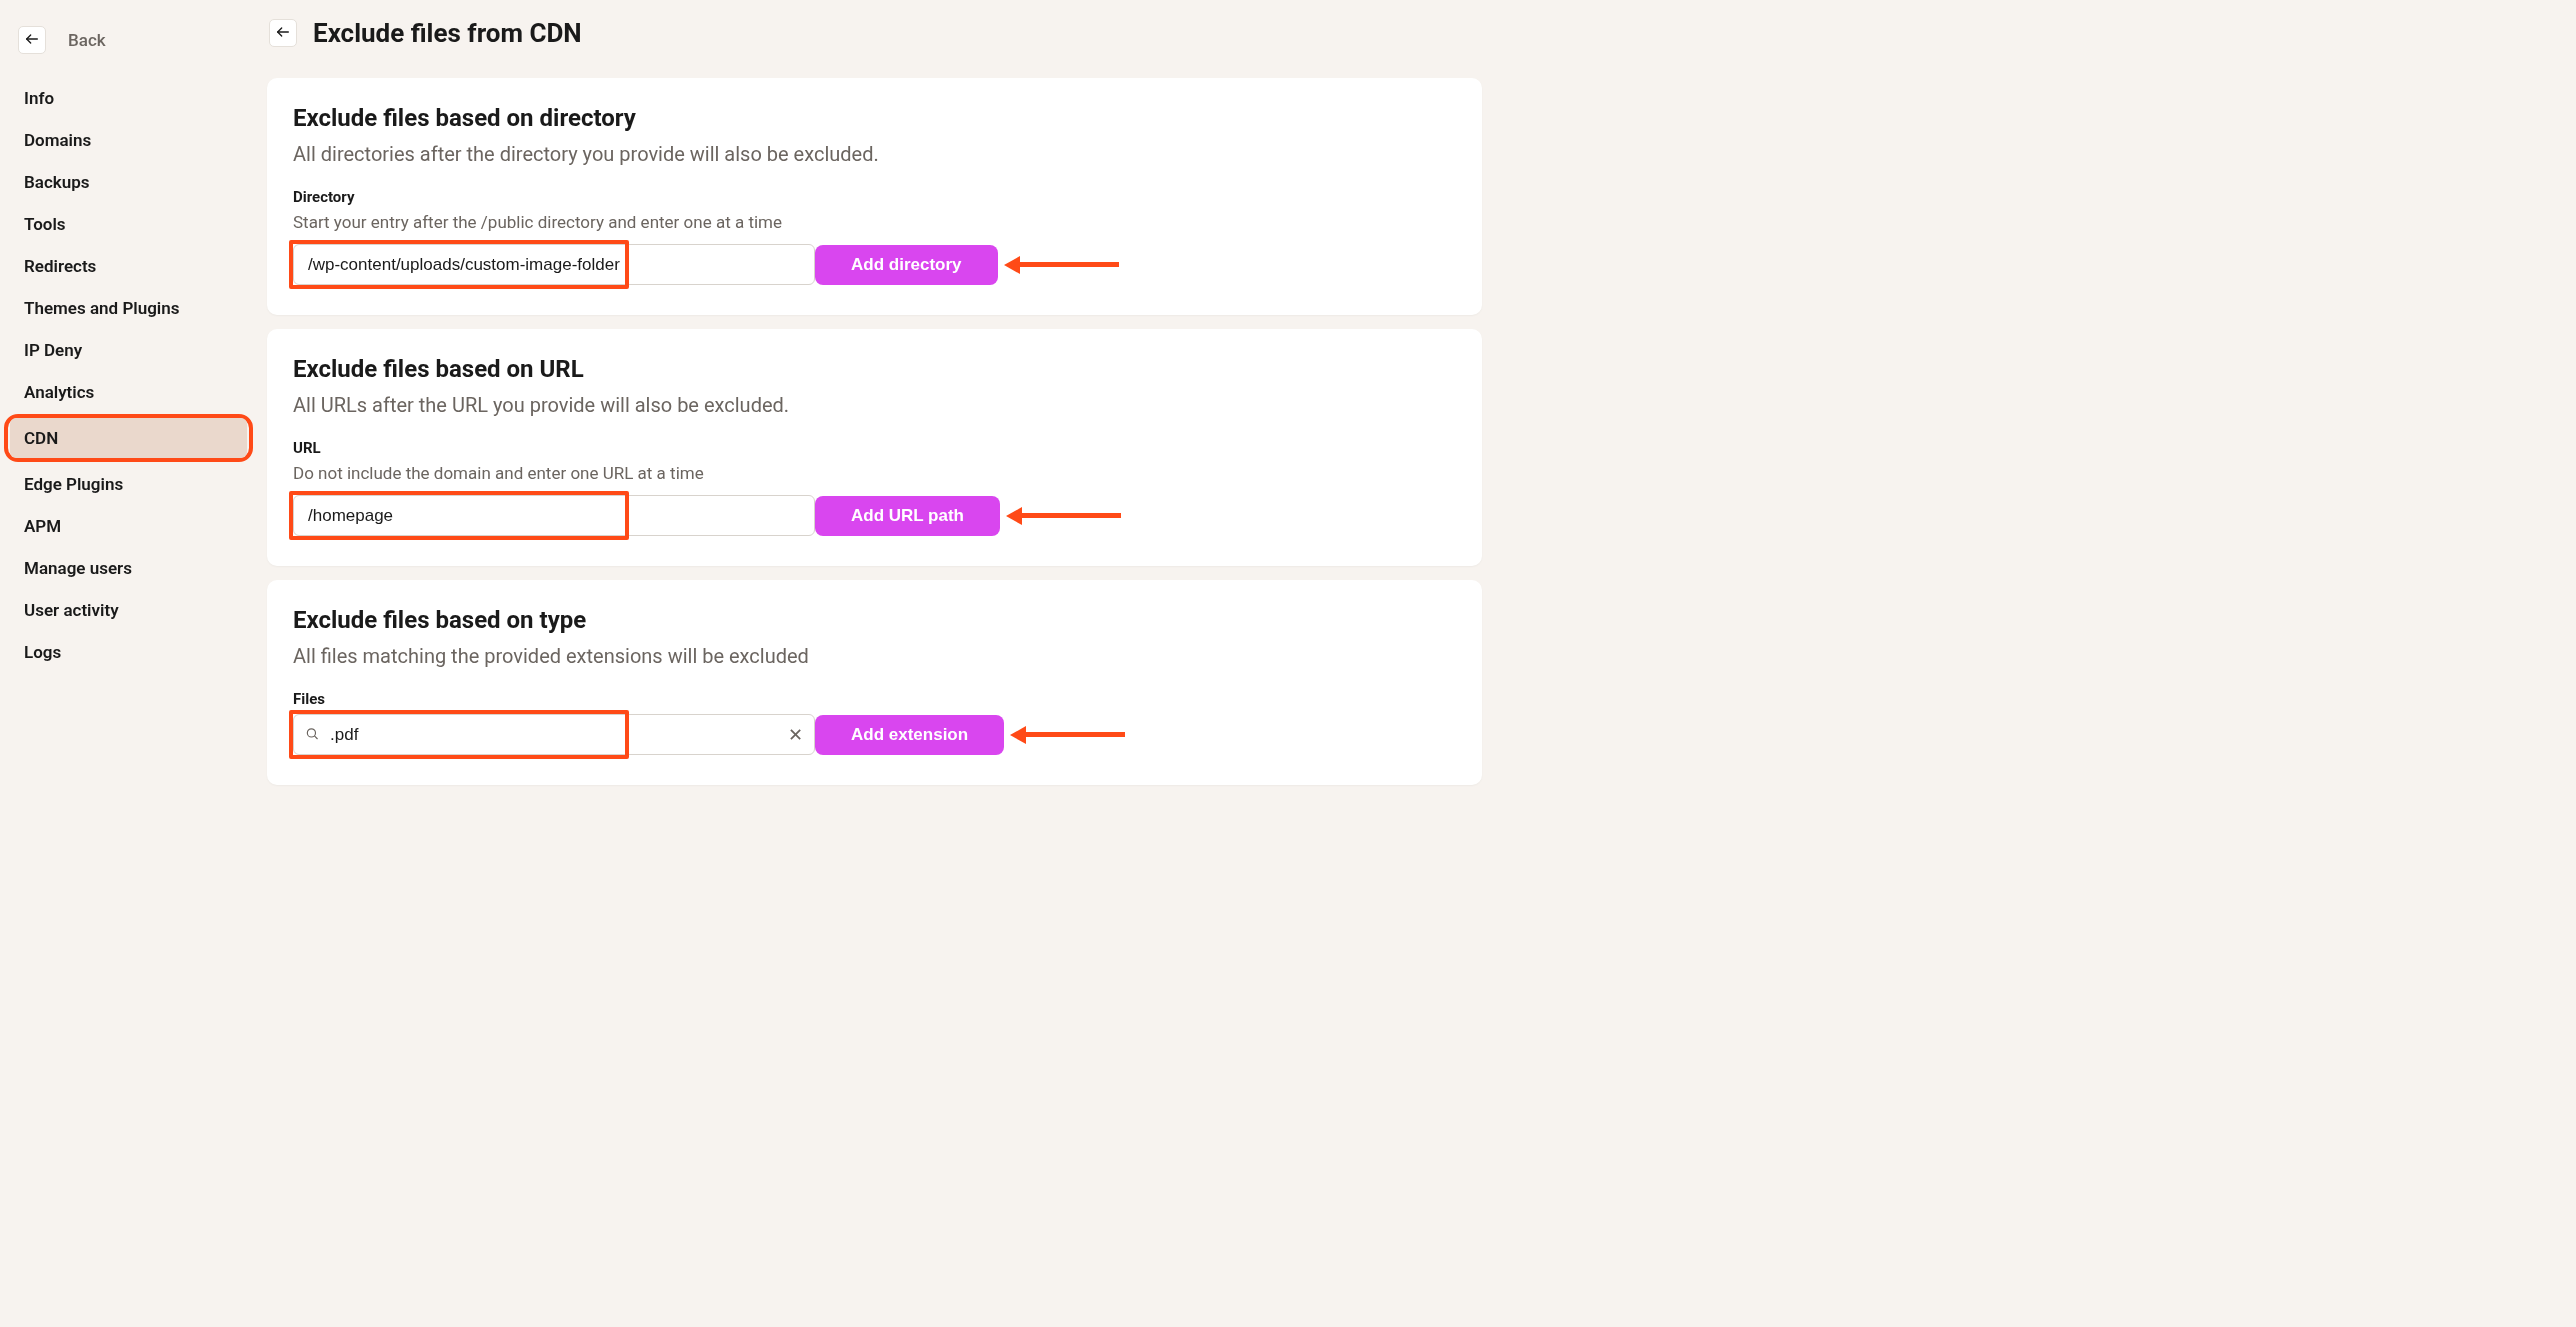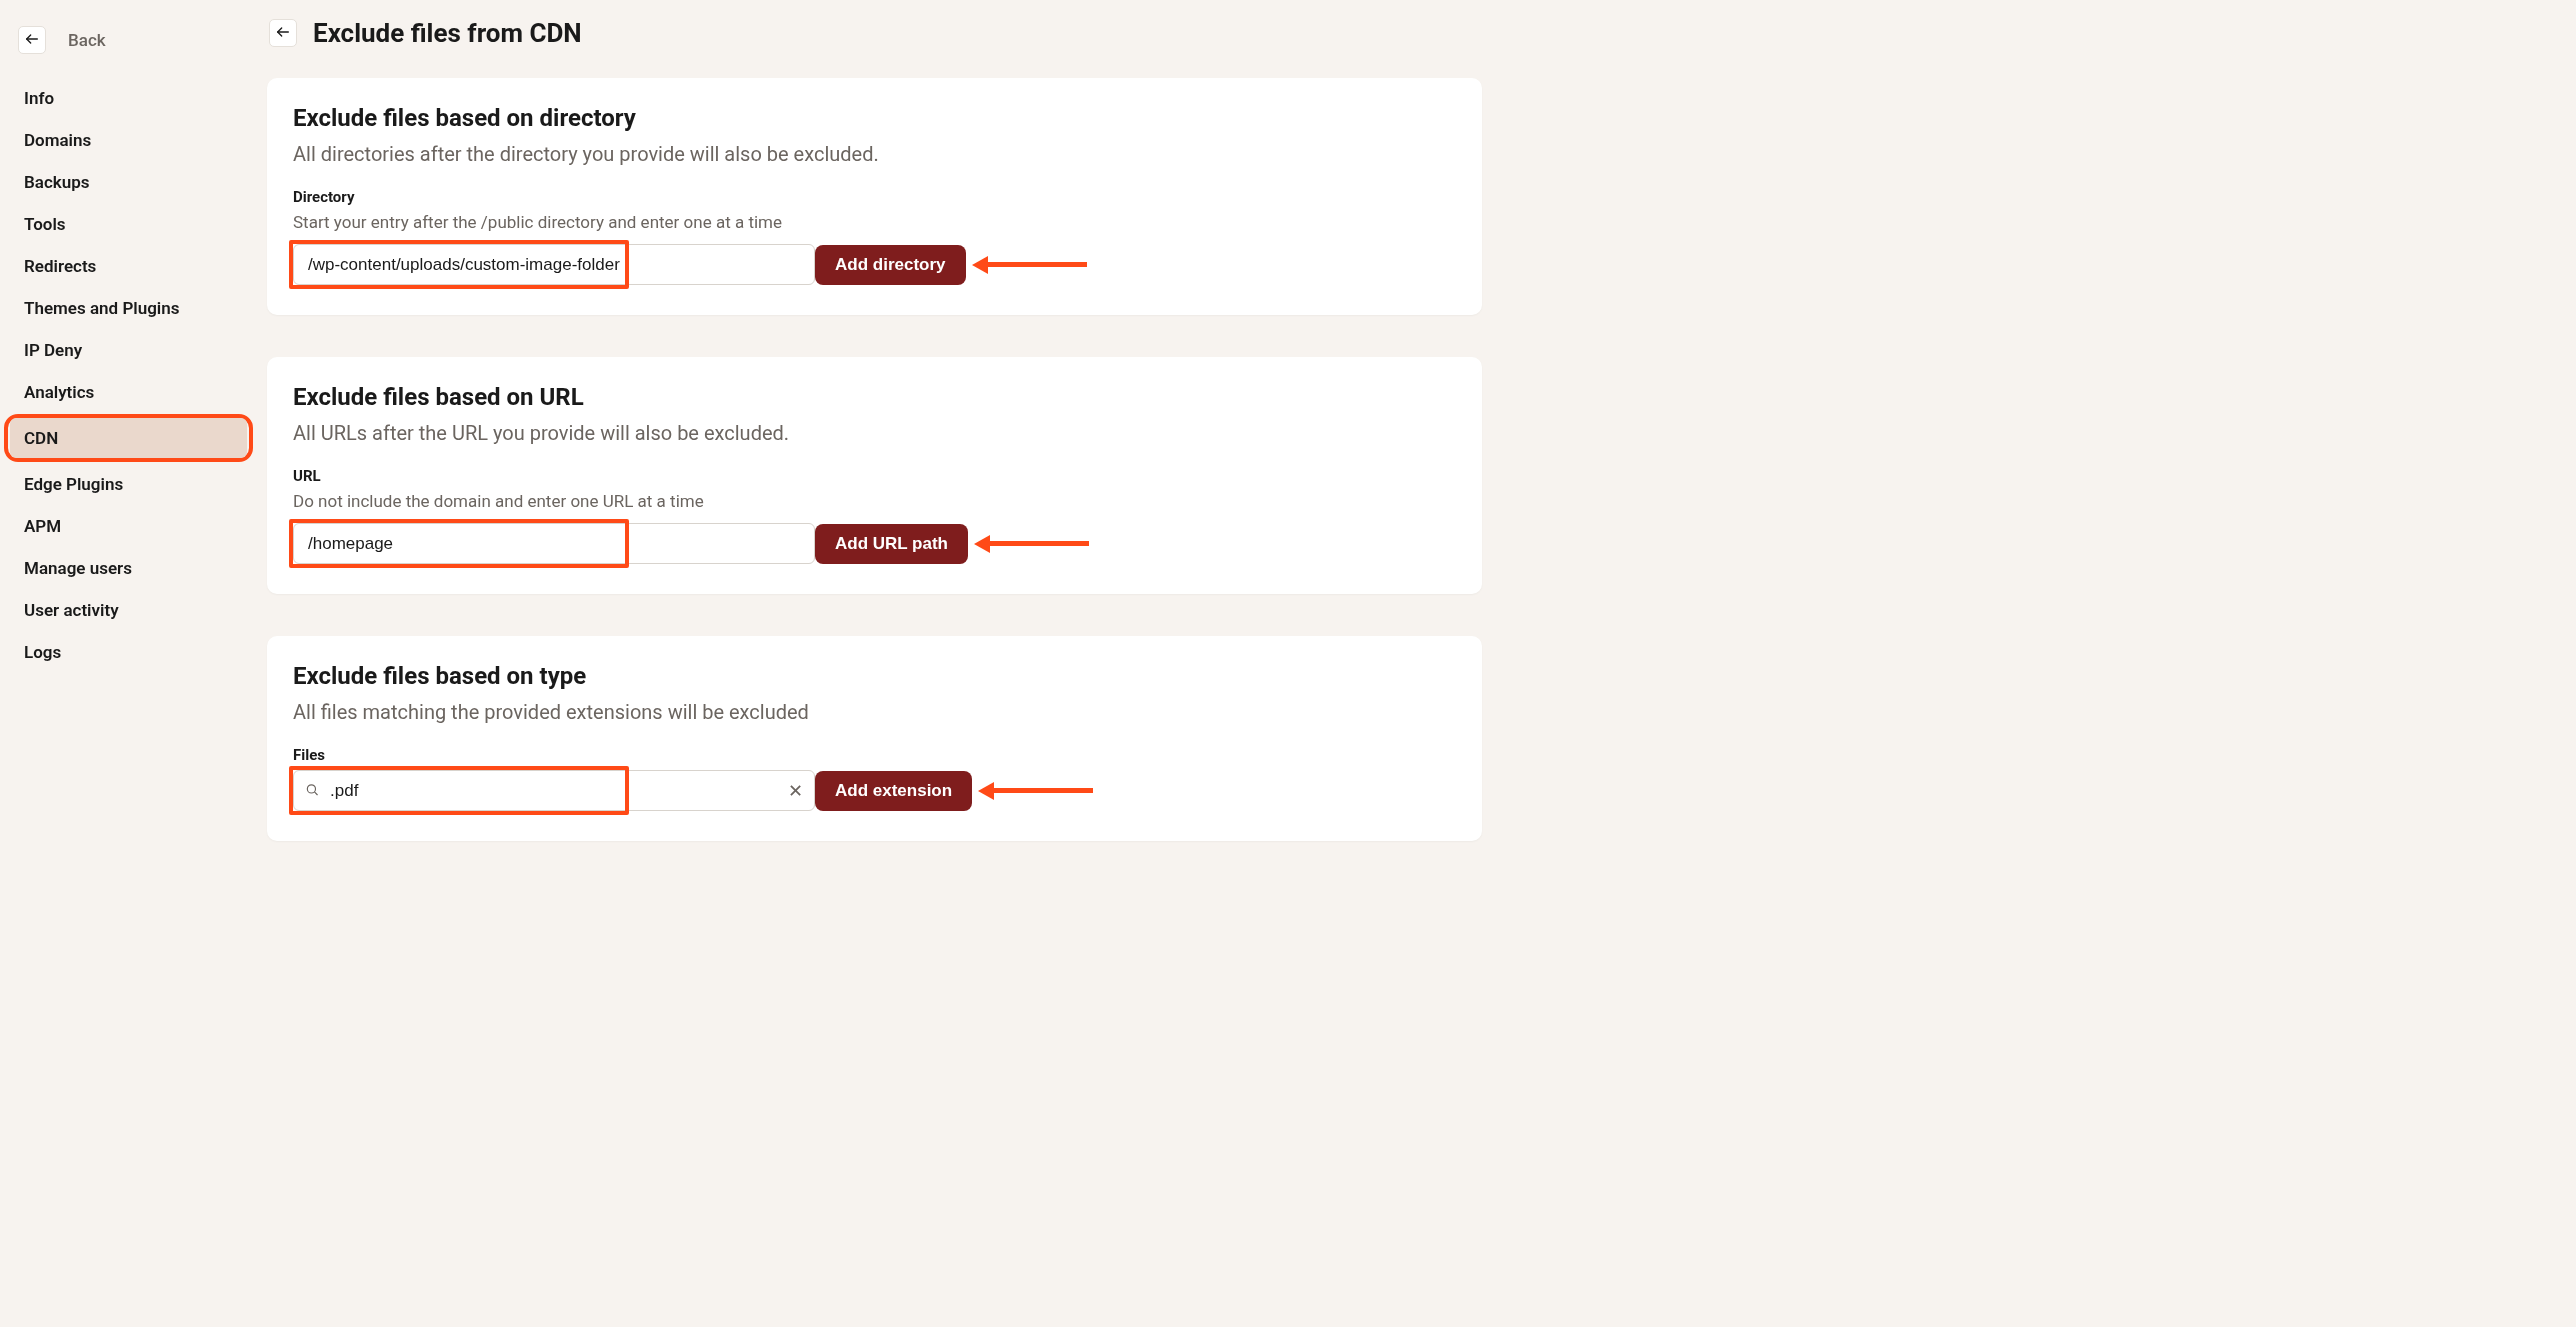--- a/index.html
+++ b/index.html
@@ -95,21 +95,21 @@
 }
 .page-title {
   font-size: 26px;
   font-weight: 700;
   color: #1a1a1a;
 }
 .card {
   background: #ffffff;
   border-radius: 10px;
   padding: 26px 26px 30px 26px;
-  margin-bottom: 42px;
+  margin-bottom: 14px;
   box-shadow: 0 1px 2px rgba(0,0,0,0.04);
 }
 .card-title {
   font-size: 24px;
   font-weight: 700;
   margin-bottom: 10px;
 }
 .card-desc {
   color: #6b6560;
   font-size: 20px;
@@ -172,25 +172,25 @@
   position: absolute;
   right: 12px;
   top: 50%;
   transform: translateY(-50%);
   color: #6b6560;
   cursor: pointer;
   font-size: 18px;
   line-height: 1;
 }
 .btn-primary {
-  background: #7f1d1d;
+  background: #d946ef;
   color: #ffffff;
   border: none;
   border-radius: 8px;
-  padding: 10px 20px;
+  padding: 10px 36px;
   font-size: 17px;
   font-weight: 600;
   cursor: pointer;
 }
 .arrow-annot {
   display: flex;
   align-items: center;
   margin-left: 6px;
 }
 .arrow-line {

